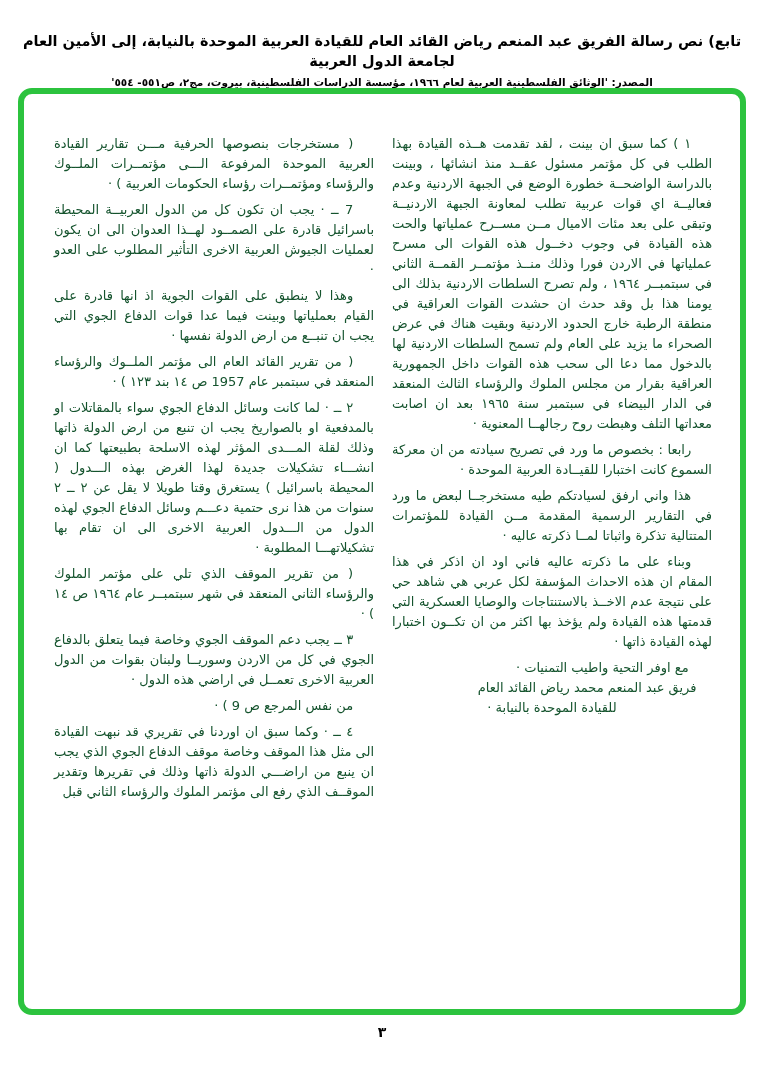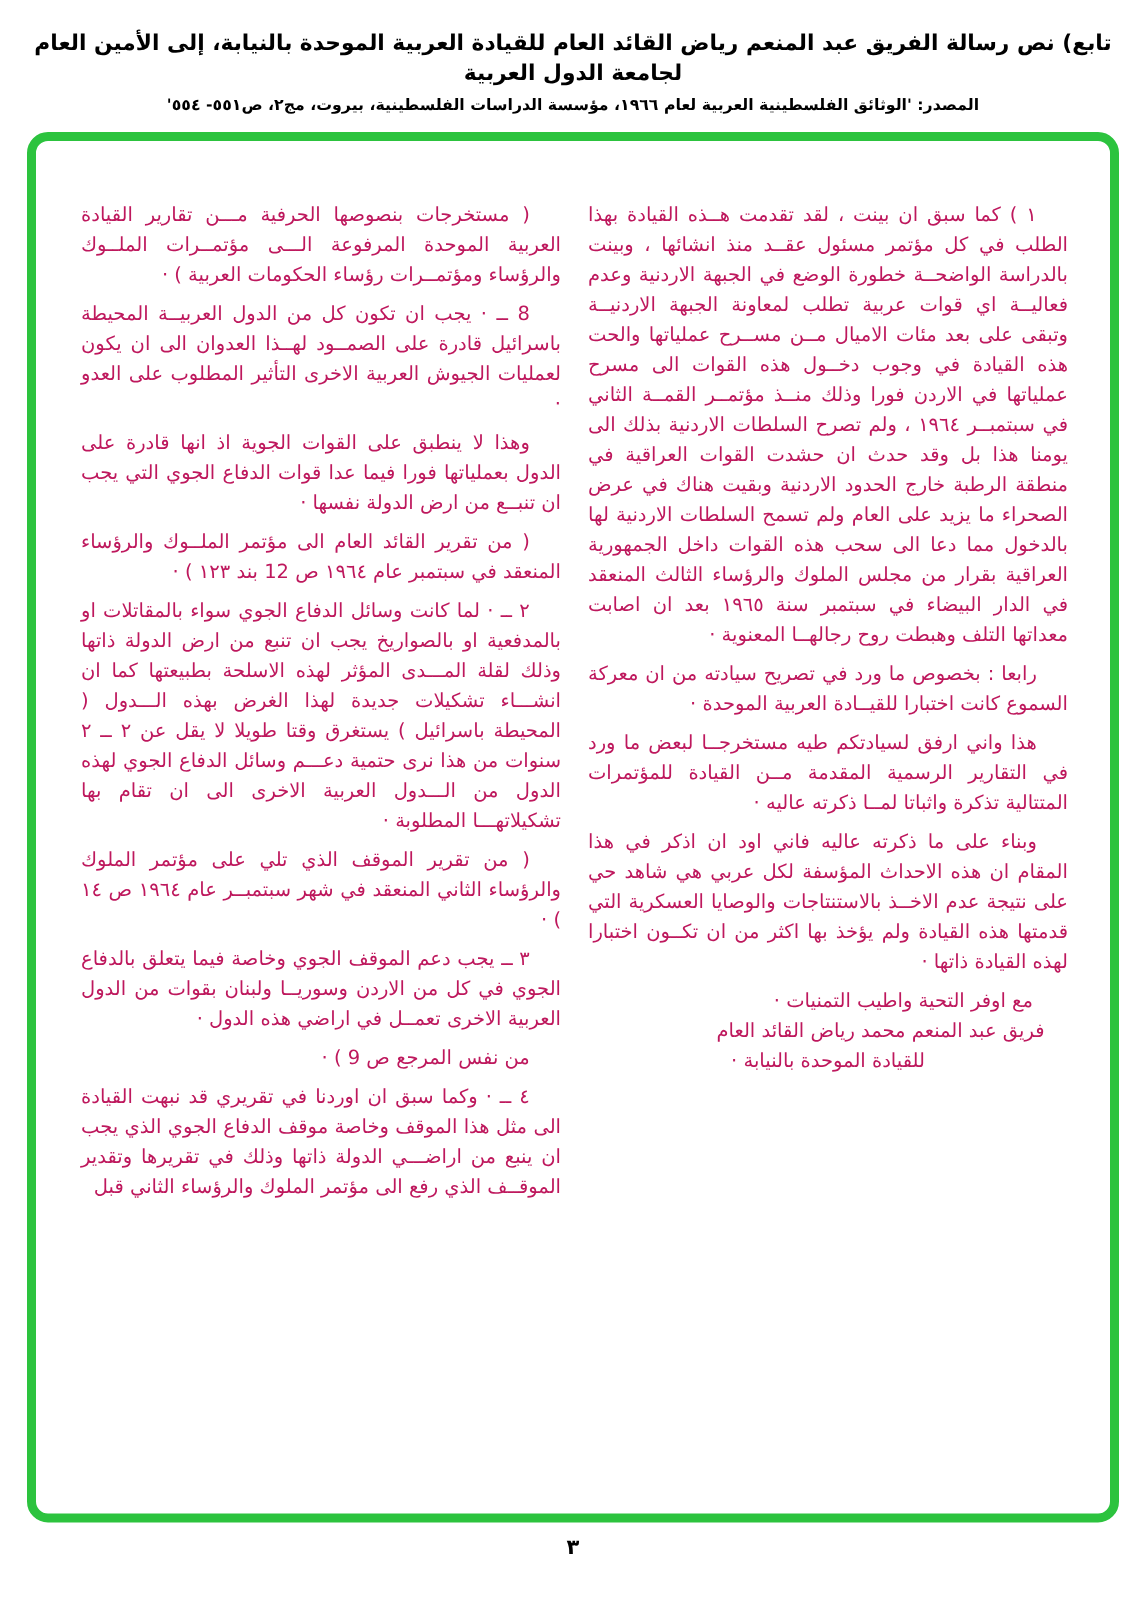--- a/index.html
+++ b/index.html
@@ -16,21 +16,21 @@
     overflow: hidden;
     color: #141414;
   }
   
   .hdr {
     direction: rtl;
     text-align: center;
     color: #000000;
   }
   .hdr-title {
-    padding: 20px 14px 0 14px;
+    padding: 32px 14px 0 14px;
     font-size: 14.5px;
     font-weight: bold;
     line-height: 1.35;
   }
   .hdr-source {
     margin-top: 5px;
     font-size: 10.5px;
     font-weight: bold;
   }
   
@@ -53,21 +53,21 @@
     box-sizing: border-box;
     height: 100%;
     overflow: hidden;
   }
   .col {
     width: 320px;
     direction: rtl;
     font-size: 13px;
     line-height: 20px;
     text-align: justify;
-    color: #be185d;
+    color: #14532d;
   }
   .para {
     margin: 0 0 6px 0;
     text-indent: 1.6em;
   }
   .closing { margin-top: 0; }
   .closing-salutation {
     margin: 0;
     text-indent: 1.8em;
     text-align: right;
@@ -115,23 +115,23 @@
         <div class="closing">
           <p class="closing-salutation">مع اوفر التحية واطيب التمنيات ·</p>
           <p class="signature-name">فريق عبد المنعم محمد رياض القائد العام</p>
           <p class="signature-role">للقيادة الموحدة بالنيابة ·</p>
         </div>
       </section>
 
       <section class="col">
         <div>
             <p class="para">( مستخرجات بنصوصها الحرفية مـــن تقارير القيادة العربية الموحدة المرفوعة الـــى مؤتمــرات الملــوك والرؤساء ومؤتمــرات رؤساء الحكومات العربية ) ·</p>
-            <p class="para">8 ــ · يجب ان تكون كل من الدول العربيــة المحيطة باسرائيل قادرة على الصمــود لهــذا العدوان الى ان يكون لعمليات الجيوش العربية الاخرى التأثير المطلوب على العدو ·</p>
-            <p class="para">وهذا لا ينطبق على القوات الجوية اذ انها قادرة على الدول بعملياتها فورا فيما عدا قوات الدفاع الجوي التي يجب ان تنبــع من ارض الدولة نفسها ·</p>
-            <p class="para">( من تقرير القائد العام الى مؤتمر الملــوك والرؤساء المنعقد في سبتمبر عام ١٩٦٤ ص 12 بند ١٢٣ ) ·</p>
+            <p class="para">7 ــ · يجب ان تكون كل من الدول العربيــة المحيطة باسرائيل قادرة على الصمــود لهــذا العدوان الى ان يكون لعمليات الجيوش العربية الاخرى التأثير المطلوب على العدو ·</p>
+            <p class="para">وهذا لا ينطبق على القوات الجوية اذ انها قادرة على القيام بعملياتها وبينت فيما عدا قوات الدفاع الجوي التي يجب ان تنبــع من ارض الدولة نفسها ·</p>
+            <p class="para">( من تقرير القائد العام الى مؤتمر الملــوك والرؤساء المنعقد في سبتمبر عام 1957 ص ١٤ بند ١٢٣ ) ·</p>
             <p class="para">٢ ــ · لما كانت وسائل الدفاع الجوي سواء بالمقاتلات او بالمدفعية او بالصواريخ يجب ان تنبع من ارض الدولة ذاتها وذلك لقلة المـــدى المؤثر لهذه الاسلحة بطبيعتها كما ان انشـــاء تشكيلات جديدة لهذا الغرض بهذه الـــدول ( المحيطة باسرائيل ) يستغرق وقتا طويلا لا يقل عن ٢ ــ ٢ سنوات من هذا نرى حتمية دعـــم وسائل الدفاع الجوي لهذه الدول من الـــدول العربية الاخرى الى ان تقام بها تشكيلاتهـــا المطلوبة ·</p>
             <p class="para">( من تقرير الموقف الذي تلي على مؤتمر الملوك والرؤساء الثاني المنعقد في شهر سبتمبــر عام ١٩٦٤ ص ١٤ ) ·</p>
             <p class="para">٣ ــ يجب دعم الموقف الجوي وخاصة فيما يتعلق بالدفاع الجوي في كل من الاردن وسوريــا ولبنان بقوات من الدول العربية الاخرى تعمــل في اراضي هذه الدول ·</p>
             <p class="para">من نفس المرجع ص 9 ) ·</p>
             <p class="para">٤ ــ · وكما سبق ان اوردنا في تقريري قد نبهت القيادة الى مثل هذا الموقف وخاصة موقف الدفاع الجوي الذي يجب ان ينبع من اراضـــي الدولة ذاتها وذلك في تقريرها وتقدير الموقــف الذي رفع الى مؤتمر الملوك والرؤساء الثاني قبل</p>
           </div>
       </section>
 
     </div>
   </div>

